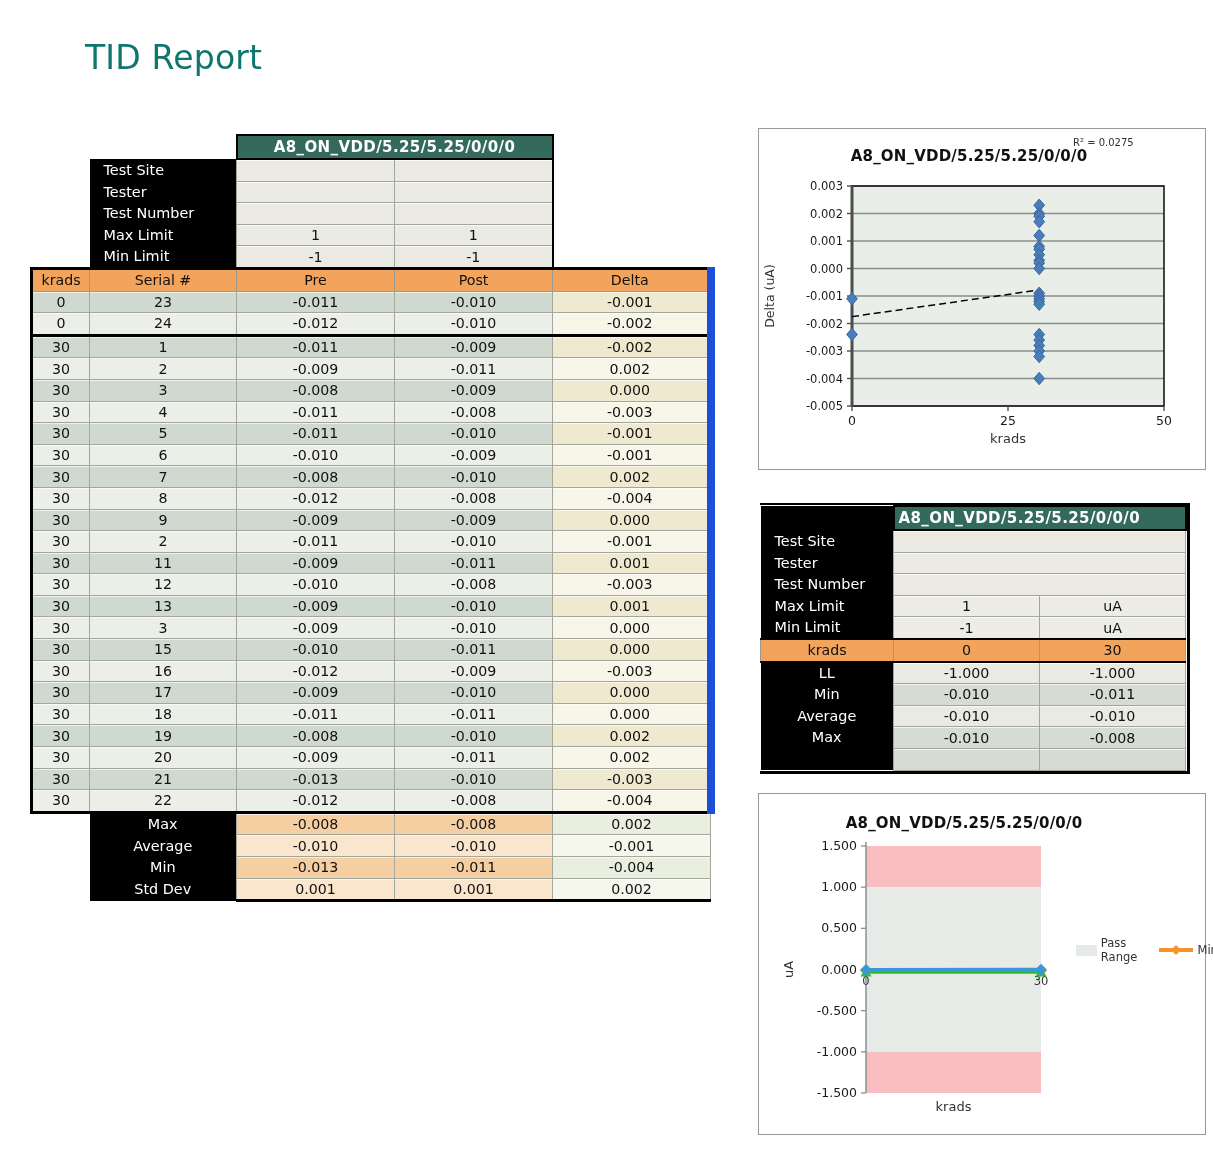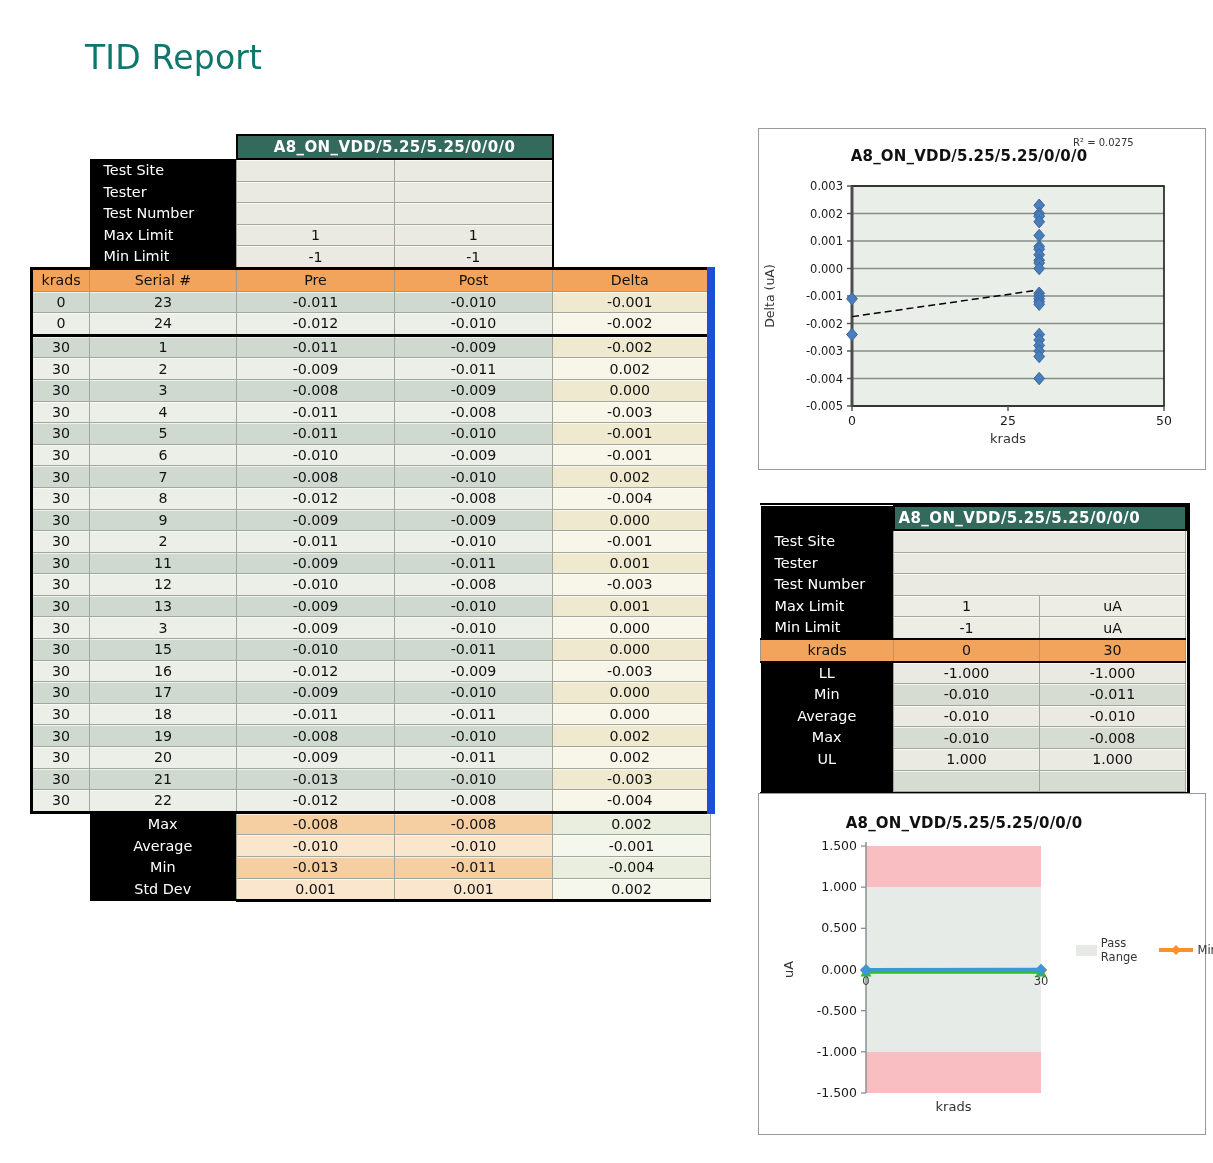--- a/index.html
+++ b/index.html
@@ -431,25 +431,20 @@
             <td class="blackcell center">Average</td>
             <td class="statval st-light">-0.010</td>
             <td class="statval st-light">-0.010</td>
           </tr>
           <tr>
             <td class="blackcell center">Max</td>
             <td class="statval st-green">-0.010</td>
             <td class="statval st-green">-0.008</td>
           </tr>
           <tr>
-            <td class="blackcell center">UL</td>
-            <td class="statval st-light">1.000</td>
-            <td class="statval st-light">1.000</td>
-          </tr>
-          <tr>
             <td class="blackcell"></td>
             <td class="statval st-green"></td>
             <td class="statval st-green"></td>
           </tr>
         </tbody>
     </table>
   </div>
 
   <div class="abs chartbox" style="left:758px;top:793px;width:448px;height:342px">
     <div class="chart-title" style="left:55px;top:20px;width:300px">A8_ON_VDD/5.25/5.25/0/0/0</div>

